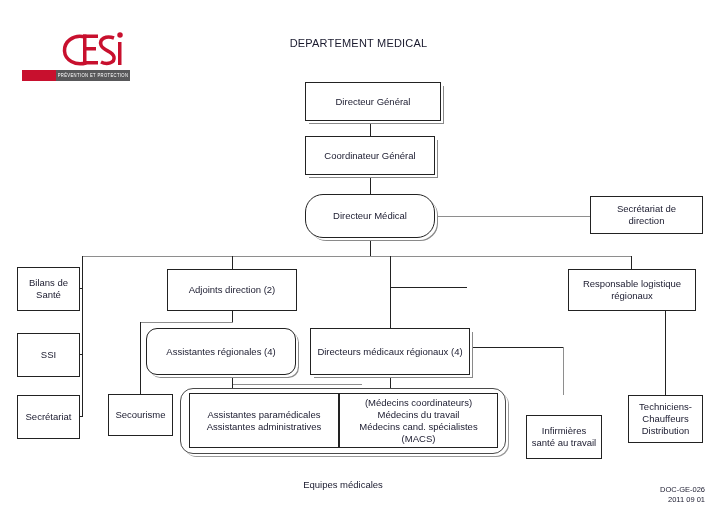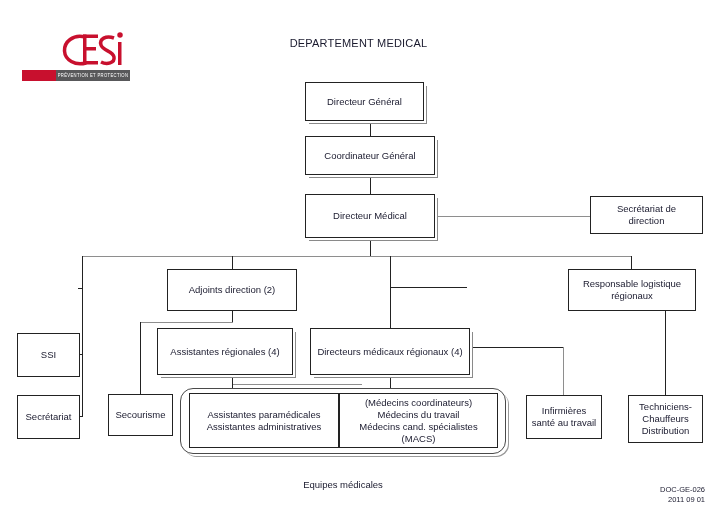--- a/index.html
+++ b/index.html
@@ -197,65 +197,71 @@
   <div class="conn h grey" style="left:232px; top:384px; width:130px;"></div>
   <div class="conn v" style="left:232px; top:384px; height:10px;"></div>
 
   <div class="conn v" style="left:390px; top:375px; height:19px;"></div>
 
   <div class="conn h" style="left:470px; top:347px; width:93px;"></div>
   <div class="conn v grey" style="left:563px; top:347px; height:48px;"></div>
 
   <div class="conn v" style="left:665px; top:311px; height:84px;"></div>
 
-  <div class="node shadow" style="left:305px; top:82px; width:119px; height:39px;">
+  <div class="node shadow" style="left:305px; top:82px; width:136px; height:39px;">
     <div class="lines">
         <span>Directeur Général</span>
       </div>
   </div>
 
   <div class="node shadow" style="left:305px; top:136px; width:130px; height:39px;">
     <div class="lines">
         <span>Coordinateur Général</span>
       </div>
   </div>
 
-  <div class="node shadow" style="left:305px; top:194px; width:130px; height:44px;">
+  <div class="node shadow" style="left:305px; top:194px; width:130px; height:44px;border-radius:18px;">
     <div class="lines">
         <span>Directeur Médical</span>
       </div>
   </div>
 
   <div class="node" style="left:590px; top:196px; width:113px; height:38px;">
     <div class="lines">
       <span>Secrétariat de</span>
       <span>direction</span>
     </div>
   </div>
 
+  <div class="node" style="left:17px; top:267px; width:63px; height:44px;">
+    <div class="lines">
+      <span>Bilans de</span>
+      <span>Santé</span>
+    </div>
+  </div>
 
   <div class="node" style="left:17px; top:333px; width:63px; height:44px;">
     <div class="lines">
         <span>SSI</span>
       </div>
   </div>
 
   <div class="node" style="left:17px; top:395px; width:63px; height:44px;">
     <div class="lines">
         <span>Secrétariat</span>
       </div>
   </div>
 
   <div class="node" style="left:167px; top:269px; width:130px; height:42px;">
     <div class="lines">
         <span>Adjoints direction (2)</span>
       </div>
   </div>
 
-  <div class="node shadow" style="left:157px; top:328px; width:136px; height:47px;">
+  <div class="node shadow" style="left:146px; top:328px; width:150px; height:47px;border-radius:11px;">
     <div class="lines">
         <span>Assistantes régionales (4)</span>
       </div>
   </div>
 
   <div class="node shadow" style="left:310px; top:328px; width:160px; height:47px;">
     <div class="lines">
         <span>Directeurs médicaux régionaux (4)</span>
       </div>
   </div>
@@ -286,21 +292,21 @@
   <div class="node" style="left:339px; top:393px; width:159px; height:55px;">
     <div class="lines">
       <span>(Médecins coordinateurs)</span>
       <span>Médecins du travail</span>
       <span>Médecins cand. spécialistes (MACS)</span>
     </div>
   </div>
 
   <div class="group-caption" style="left:180px; top:479px; width:326px;">Equipes médicales</div>
 
-  <div class="node" style="left:526px; top:395px; width:76px; height:44px;">
+  <div class="node" style="left:526px; top:415px; width:76px; height:44px;">
     <div class="lines">
       <span>Infirmières</span>
       <span>santé au travail</span>
     </div>
   </div>
 
   <div class="node" style="left:628px; top:395px; width:75px; height:48px;">
     <div class="lines">
       <span>Techniciens-</span>
       <span>Chauffeurs</span>

